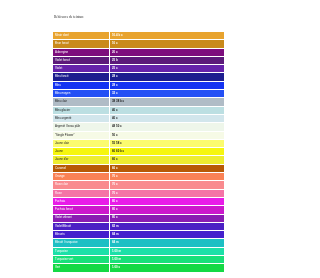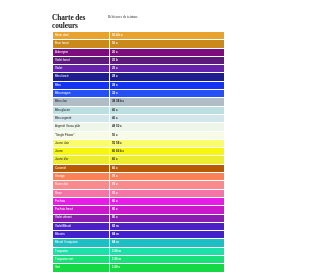--- a/index.html
+++ b/index.html
@@ -70,21 +70,20 @@
   .dark-text { color: #ffffff; }
   .light-text { color: #1a1a1a; }
 </style>
 </head>
 <body>
 
 <div id="page">
   <div id="doc">
 
     <div class="head-row">
-      <div class="title">Charte des couleurs</div>
       <div class="col-head">Référence de teinture</div>
     </div>
 
     <table>
       <tbody id="rows-body">
           <tr style="background: rgb(232, 163, 46);">
             <td class="name dark-text">Miroir doré</td>
             <td class="ref dark-text">10.4 b c</td>
           </tr>
           <tr style="background: rgb(201, 138, 27);">

